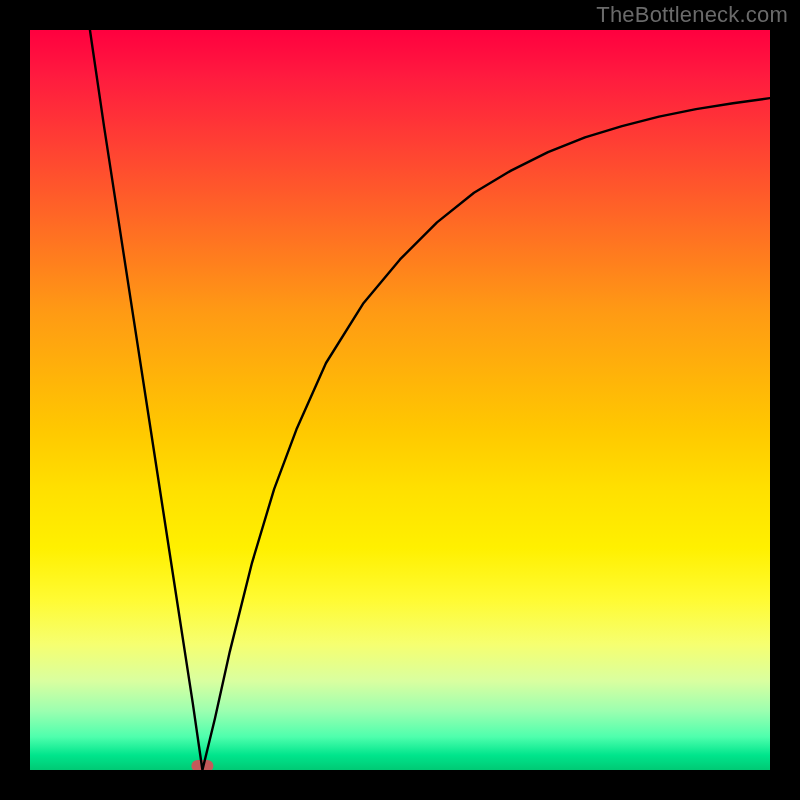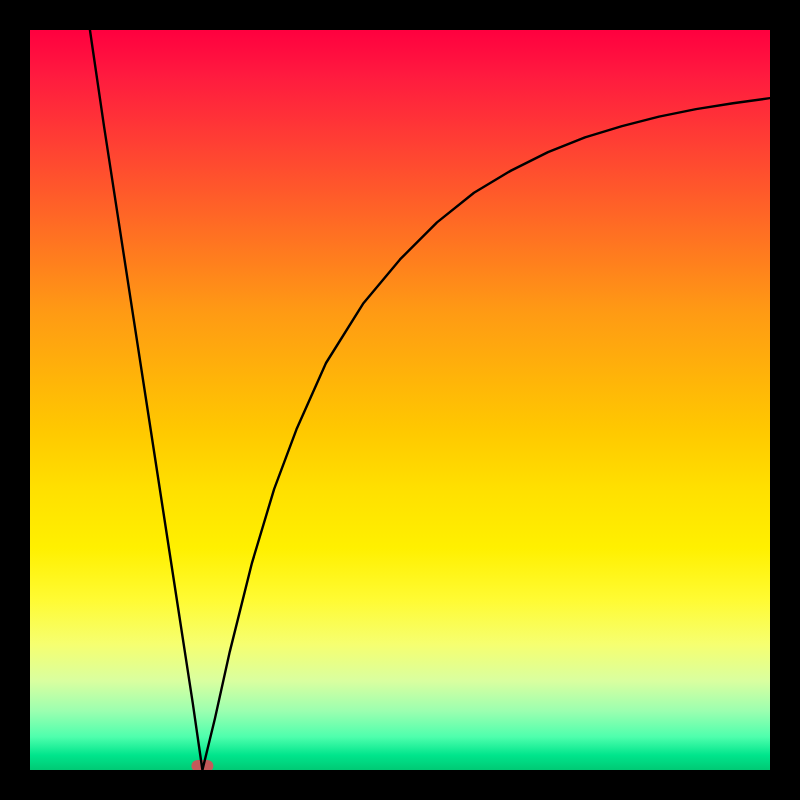--- a/index.html
+++ b/index.html
@@ -58,20 +58,21 @@
     position: absolute;
     inset: 0;
     width: 100%;
     height: 100%;
   }
 </style>
 </head>
 <body>
 
 <div class="frame">
+  <div class="watermark">TheBottleneck.com</div>
   <div class="plot">
     <svg viewBox="0 0 740 740" preserveAspectRatio="none">
       <g id="marker-group">
           <rect x="161.42" y="730.00" width="22" height="12" rx="6" ry="6" fill="#c45a5a"></rect>
         </g>
       <path id="curve-path" fill="none" stroke="#000" stroke-width="2.4" stroke-linejoin="round" stroke-linecap="round" d="M59.94 0.00 L74.00 96.20 L88.80 192.40 L103.60 288.60 L118.40 384.80 L133.20 481.00 L148.00 577.20 L162.80 673.40 L172.42 740.00 L185.00 688.20 L199.80 621.60 L222.00 532.80 L244.20 458.80 L266.40 399.60 L296.00 333.00 L333.00 273.80 L370.00 229.40 L407.00 192.40 L444.00 162.80 L481.00 140.60 L518.00 122.10 L555.00 107.30 L592.00 96.20 L629.00 86.58 L666.00 79.18 L703.00 73.26 L740.00 68.08"></path>
     </svg>
   </div>
 </div>
 

